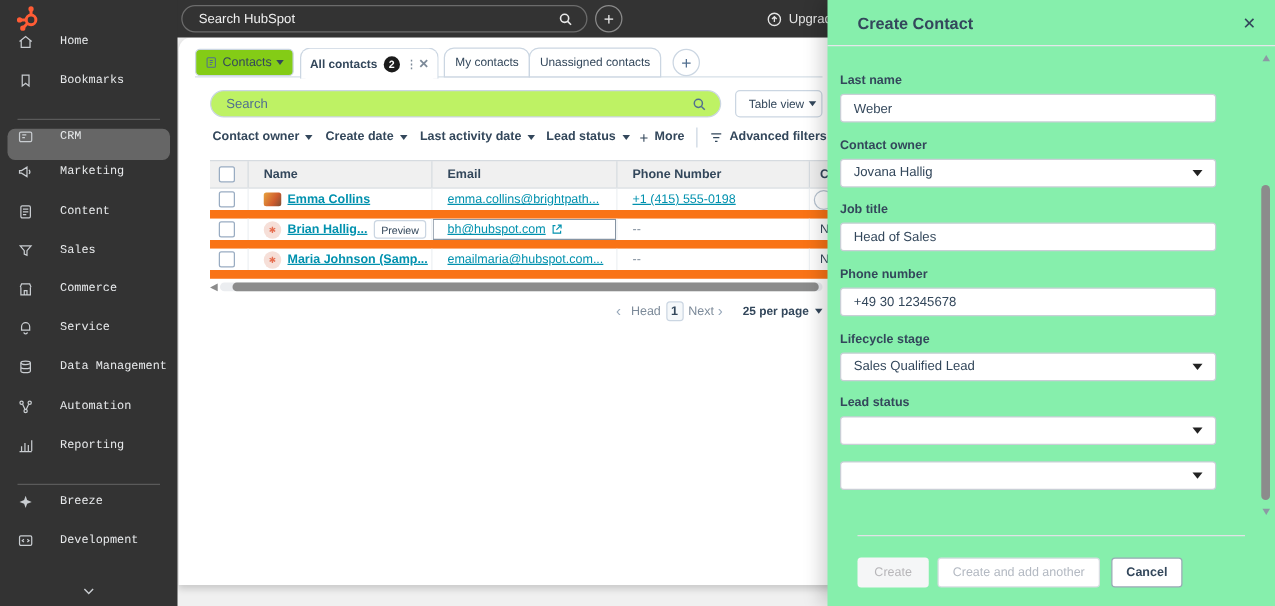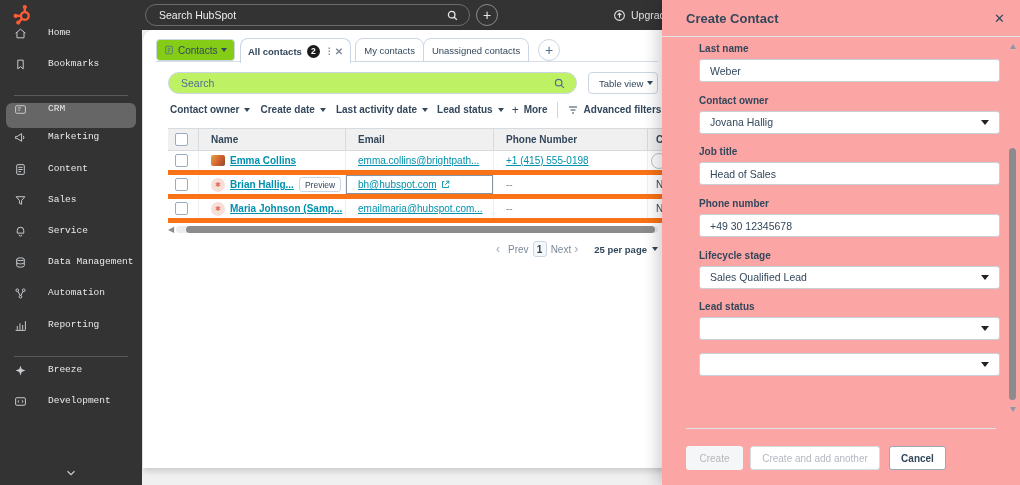--- a/index.html
+++ b/index.html
@@ -44,21 +44,21 @@
   .tsearch .mag { margin-left:auto; }
   .viewbtn { position:absolute; left:588px; top:72px; width:70px; height:22px; border:1px solid #cbd6e2; border-radius:4px; display:flex; align-items:center; gap:4px; padding:0 6px; font-size:9.5px; color:#33475b; background:#fff; white-space:nowrap; }
 
   .filters { position:absolute; left:170px; top:101px; height:17px; display:flex; align-items:center; font-size:10px; font-weight:bold; color:#33475b; white-space:nowrap; }
   .fitem { display:flex; align-items:center; gap:5px; }
   .caret { width:0; height:0; border-left:3.5px solid transparent; border-right:3.5px solid transparent; border-top:4.5px solid currentColor; display:inline-block; }
   .fdiv { width:1px; height:16px; background:#cbd6e2; margin:0 9px; }
 
   
   .table { position:absolute; left:168px; top:128px; width:640px; }
-  .trow { display:flex; height:24px; border-bottom:5px solid #f97316; background:#fff; }
+  .trow { display:flex; height:24px; border-bottom:7px solid #f97316; background:#fff; }
   .thead { height:23px; background:#f0f0f0; border-top:1px solid #d6dbe0; border-bottom:1px solid #d6dbe0; }
   .cell { display:flex; align-items:center; padding-left:12px; overflow:hidden; white-space:nowrap; }
   .c0 { width:30px; padding-left:7px; } .c1 { width:147px; } .c2 { width:148px; } .c3 { width:154px; } .c4 { width:161px; padding-left:8px; }
   .ownercircle { margin-left:-5px; }
   .thead .cell { font-size:10px; font-weight:bold; color:#33475b; }
   .thead .cell + .cell { border-left:1px solid #d6dbe0; }
   .trow:not(.thead) .cell + .cell { border-left:1px solid #eef1f4; }
   .cb { width:13px; height:13px; border:1px solid #99acc2; border-radius:2px; background:#fff; }
   .link { color:#0091ae; text-decoration:underline; font-size:10px; }
   .name { font-weight:bold; }
@@ -78,25 +78,25 @@
 
   .pager { position:absolute; right:362px; top:240px; height:18px; display:flex; align-items:center; font-size:10px; color:#7c8a99; white-space:nowrap; }
   .pchev { font-size:12px; color:#99a9bb; }
   .pprev { margin:0 4px 0 8px; }
   .pnext { margin:0 3px 0 4px; }
   .perpage { font-size:9.5px; margin-left:12px; gap:4px; }
   .pagebox { width:14px; height:16px; border:1px solid #cbd6e2; background:#f5f8fa; border-radius:3px; color:#33475b; font-weight:bold; display:flex; align-items:center; justify-content:center; font-size:10px; }
   .perpage { margin-left:16px; color:#33475b; font-weight:bold; display:flex; align-items:center; gap:5px; }
 
   
-  .drawer { position:absolute; left:662px; top:0; width:358px; height:485px; background:#fca5a5; box-shadow:-5px 0 14px rgba(0,0,0,.18); z-index:10; }
+  .drawer { position:absolute; left:662px; top:0; width:358px; height:485px; background:#86efac; box-shadow:-5px 0 14px rgba(0,0,0,.18); z-index:10; }
   .d-head { height:37px; border-bottom:1px solid #e4e7ea; display:flex; align-items:center; padding:0 15px 0 24px; }
   .d-title { font-size:13px; font-weight:bold; color:#33475b; }
   .d-close { margin-left:auto; color:#33475b; font-size:13px; }
-  .d-body { position:absolute; left:37px; top:38px; width:301px; padding-top:5px; }
+  .d-body { position:absolute; left:10px; top:38px; width:301px; padding-top:21px; }
   .f-label { font-size:10px; font-weight:bold; color:#33475b; margin-bottom:5px; }
   .f-input { height:23px; border:1px solid #c9cfd6; border-radius:3px; display:flex; align-items:center; padding:0 10px; font-size:10.5px; color:#33475b; margin-bottom:12.7px; background:#fff; }
   .f-input .dcaret { margin-left:auto; width:0; height:0; border-left:4.5px solid transparent; border-right:4.5px solid transparent; border-top:5px solid #222222; }
   .d-footdiv { position:absolute; left:24px; top:428px; width:310px; height:1px; background:#e0e3e6; }
   .d-buttons { position:absolute; left:24px; top:446px; display:flex; white-space:nowrap; }
   .btn { height:24px; border-radius:3px; font-size:10px; display:flex; align-items:center; justify-content:center; }
   .btn-create { background:#f5f6f7; color:#b7b6b9; border:none; width:57px; }
   .btn-createadd { background:#fff; border:1px solid #d8dde2; color:#b3b9c2; margin-left:7px; width:130px; }
   .btn-cancel { background:#fff; border:1px solid #9aa8b5; color:#33475b; font-weight:bold; margin-left:9px; width:57px; }
   .vscroll { position:absolute; left:347px; top:40px; width:8px; height:372px; }
@@ -282,21 +282,21 @@
 
   <div class="hscroll">
     <span class="harrow">◀</span>
     <div class="htrack">
         <div class="hthumb"></div>
       </div>
   </div>
 
   <div class="pager">
     <span class="pchev">‹</span>
-    <span class="pprev">Prev</span>
+    <span class="pprev">Head</span>
     <span class="pagebox">1</span>
     <span class="pnext">Next</span>
     <span class="pchev">›</span>
     <span class="perpage">
         <span>25 per page</span>
         <span class="caret"></span>
       </span>
   </div>
 </div>
 
@@ -345,20 +345,26 @@
       <span>Content</span>
     </div>
     <div class="nav-item">
       <svg width="13" height="13" viewBox="0 0 24 24" fill="none" stroke="currentColor" stroke-width="1.8">
           <path d="M4 5h16l-6 7v7l-4-2v-5z"></path>
         </svg>
       <span>Sales</span>
     </div>
     <div class="nav-item">
       <svg width="13" height="13" viewBox="0 0 24 24" fill="none" stroke="currentColor" stroke-width="1.8">
+          <path d="M4 9l2-5h12l2 5M5 9v11h14V9M10 20v-6h4v6"></path>
+        </svg>
+      <span>Commerce</span>
+    </div>
+    <div class="nav-item">
+      <svg width="13" height="13" viewBox="0 0 24 24" fill="none" stroke="currentColor" stroke-width="1.8">
           <path d="M12 4a6 6 0 016 6v5H6v-5a6 6 0 016-6zM9.5 18a2.5 2.5 0 005 0"></path>
         </svg>
       <span>Service</span>
     </div>
     <div class="nav-item">
       <svg width="13" height="13" viewBox="0 0 24 24" fill="none" stroke="currentColor" stroke-width="1.8">
           <ellipse cx="12" cy="6" rx="7" ry="2.6"></ellipse>
           <path d="M5 6v12c0 1.4 3.1 2.6 7 2.6s7-1.2 7-2.6V6M5 12c0 1.4 3.1 2.6 7 2.6s7-1.2 7-2.6"></path>
         </svg>
       <span>Data Management</span>

